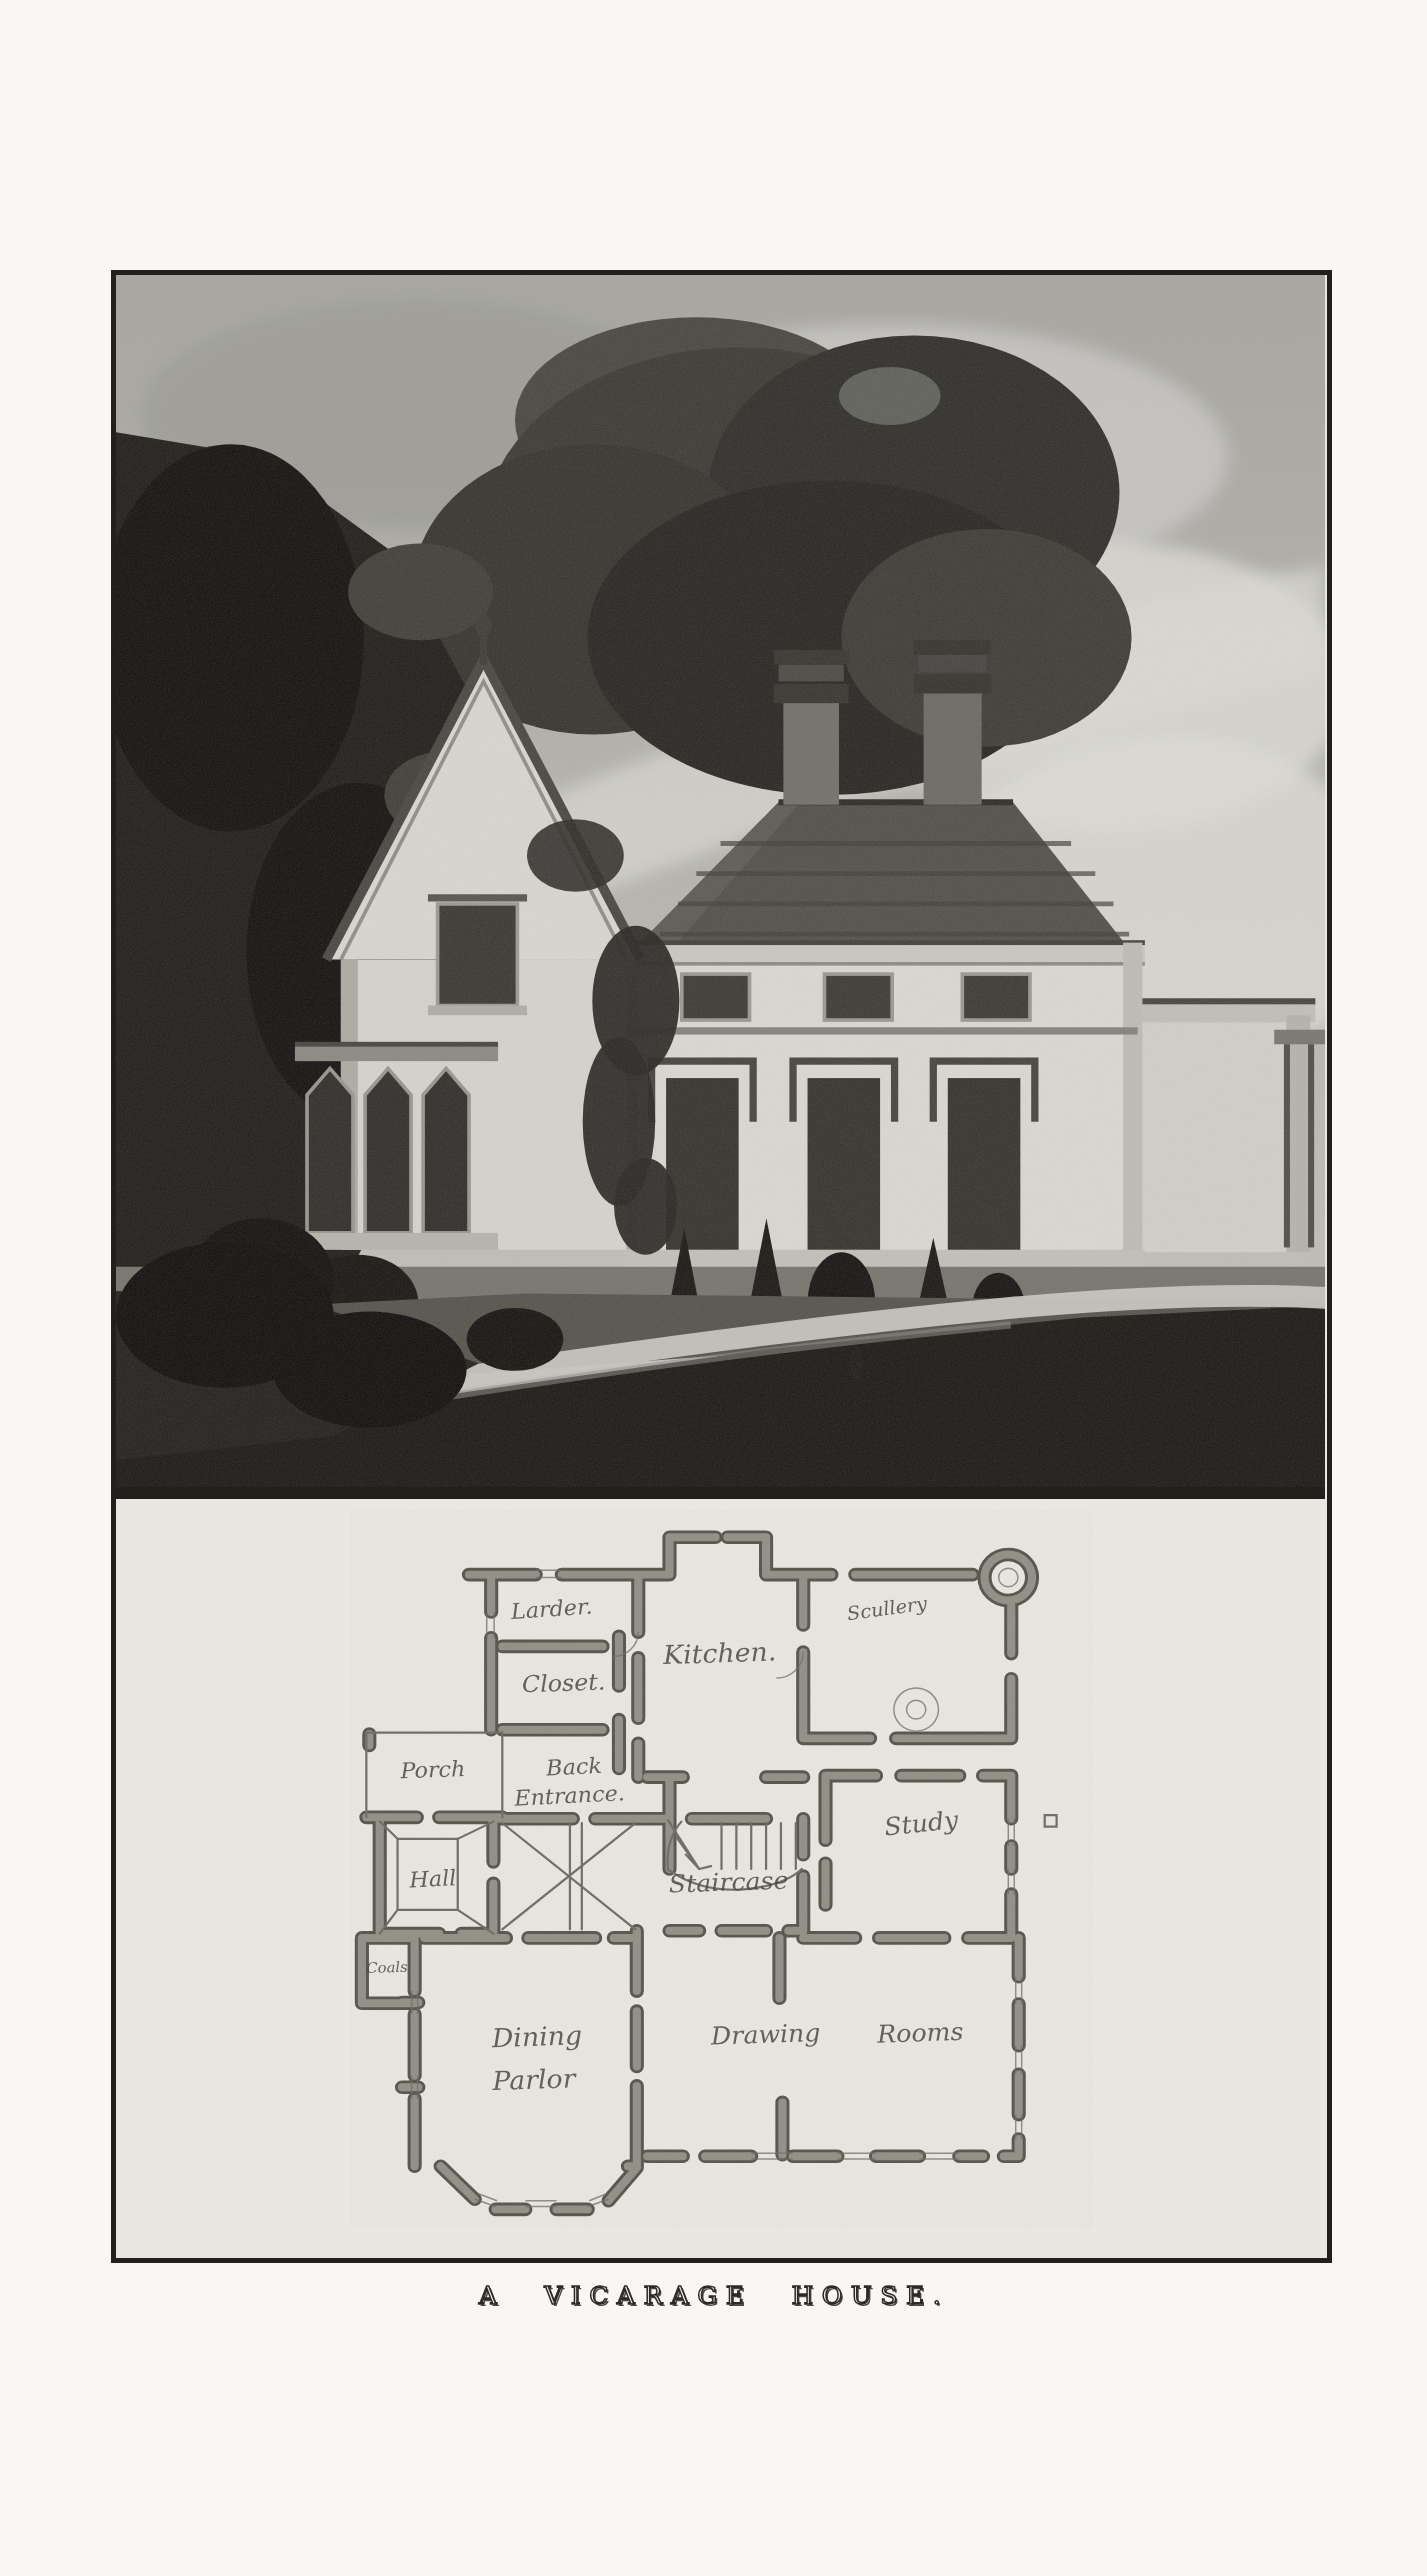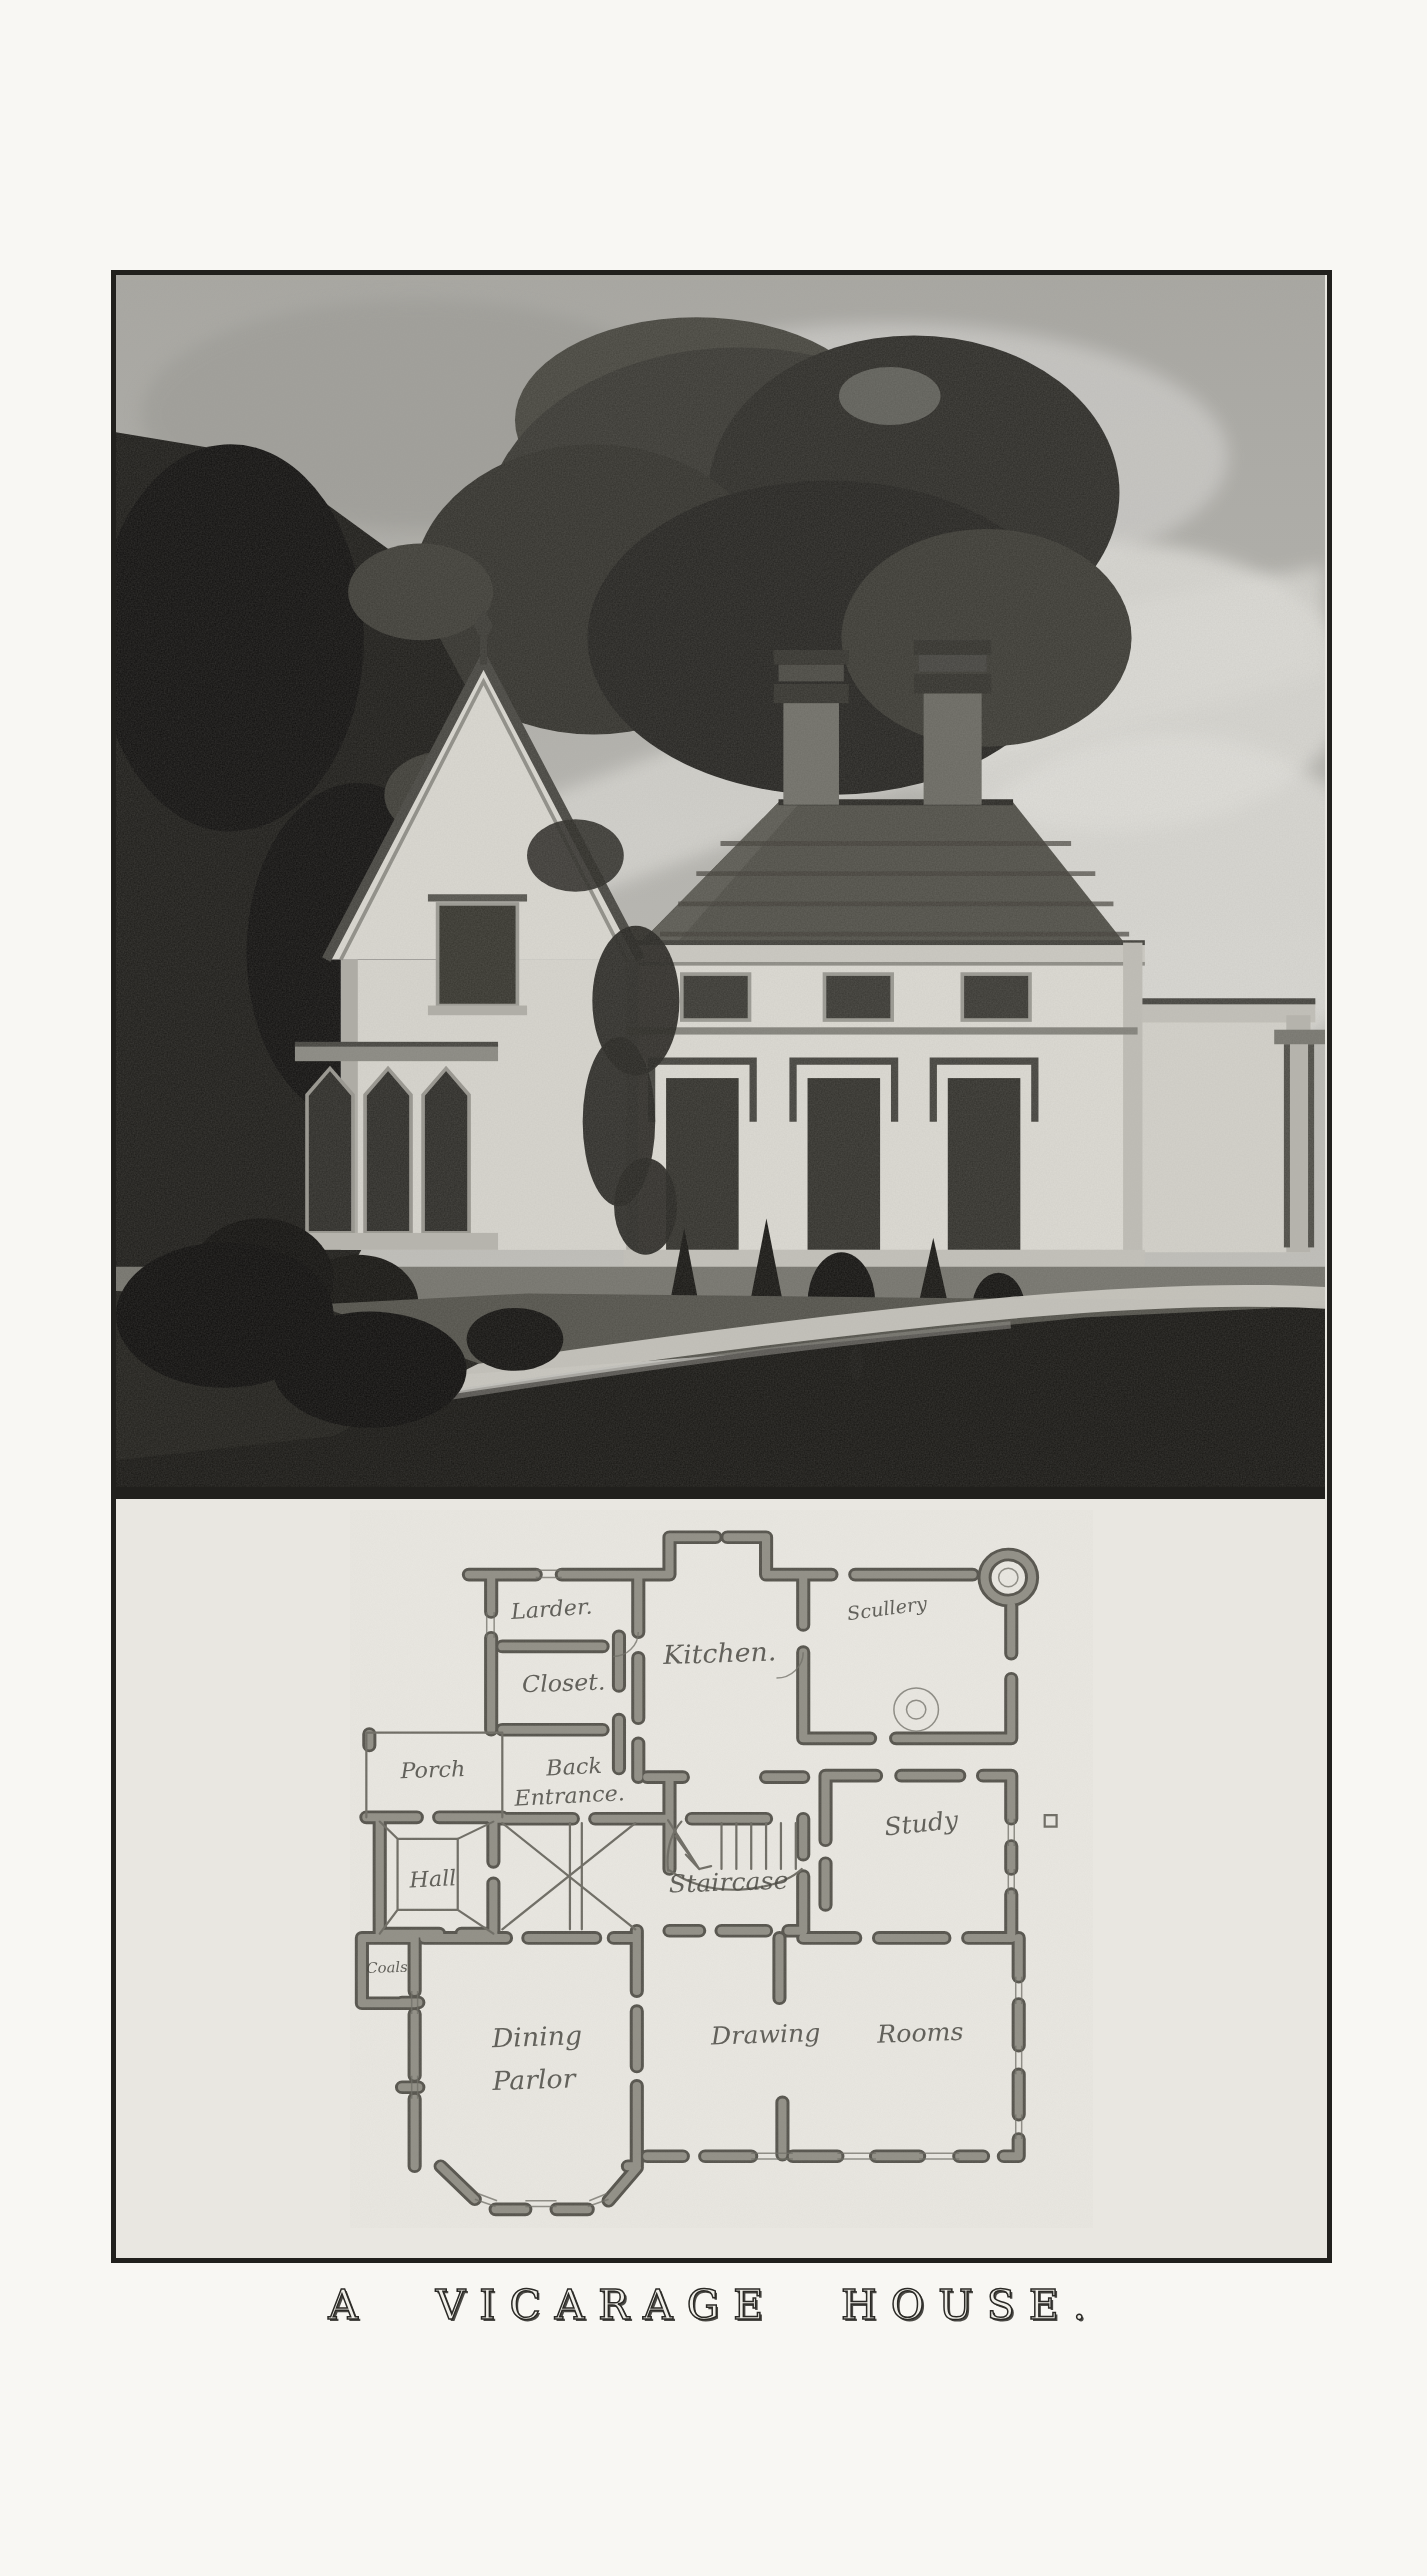--- a/index.html
+++ b/index.html
@@ -17,21 +17,21 @@
   .illustration svg,.plan svg{display:block;width:100%;height:100%;}
   .plan{position:absolute;left:234px;top:1235px;width:743px;height:718px;}
   .wall-o{stroke:var(--plan-wall-outline);stroke-width:19;fill:none;stroke-linecap:round;stroke-linejoin:round;}
   .wall-f{stroke:var(--plan-wall);stroke-width:11;fill:none;stroke-linecap:round;stroke-linejoin:round;}
   .thin{stroke:var(--plan-line);stroke-width:3;fill:none;stroke-linecap:round;}
   .thin2{stroke:var(--plan-line);stroke-width:2;fill:none;opacity:.75;}
   .room-label{font-family:"DejaVu Serif",serif;font-style:italic;fill:var(--plan-ink);
               fill-opacity:.85;text-anchor:middle;}
   .caption{position:absolute;left:0;top:2281px;width:1428px;text-align:center;}
   .caption span{
-     font-family:"DejaVu Serif",serif;font-size:41px;letter-spacing:.34em;word-spacing:.9em;
+     font-family:"DejaVu Serif",serif;font-size:25px;letter-spacing:.34em;word-spacing:.9em;
      color:var(--caption-ink);
      -webkit-text-fill-color:#f0efe9;
      -webkit-text-stroke:1.5px var(--caption-ink);
      text-shadow:1.9px 1.9px 0 rgba(43,42,38,.85);
   }
 </style>
 </head>
 <body>
 
 <div class="plate">

